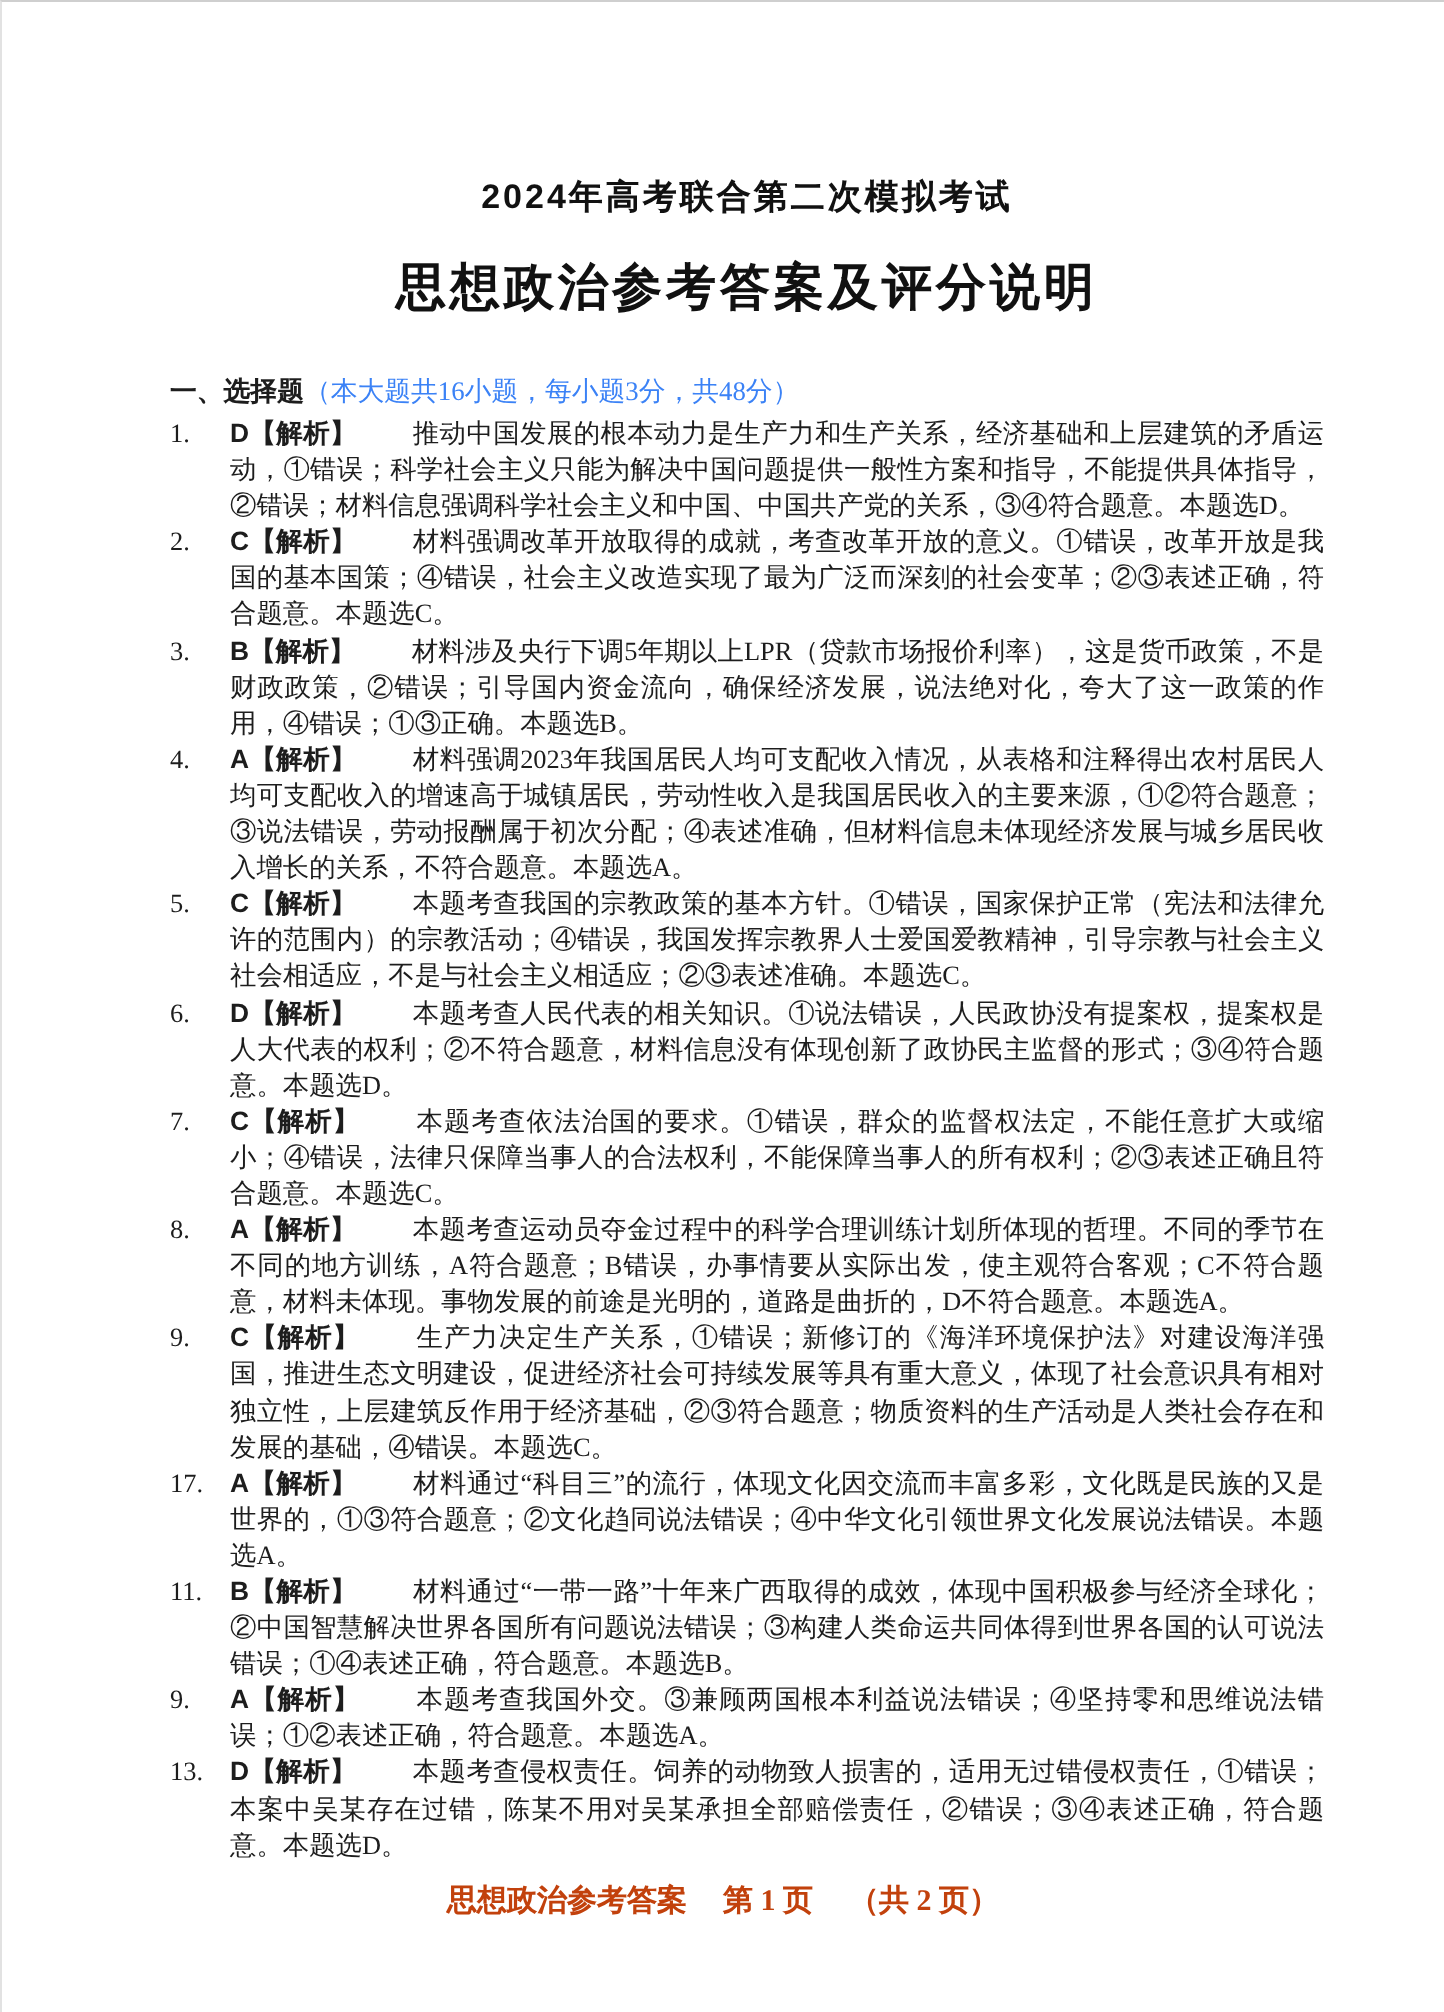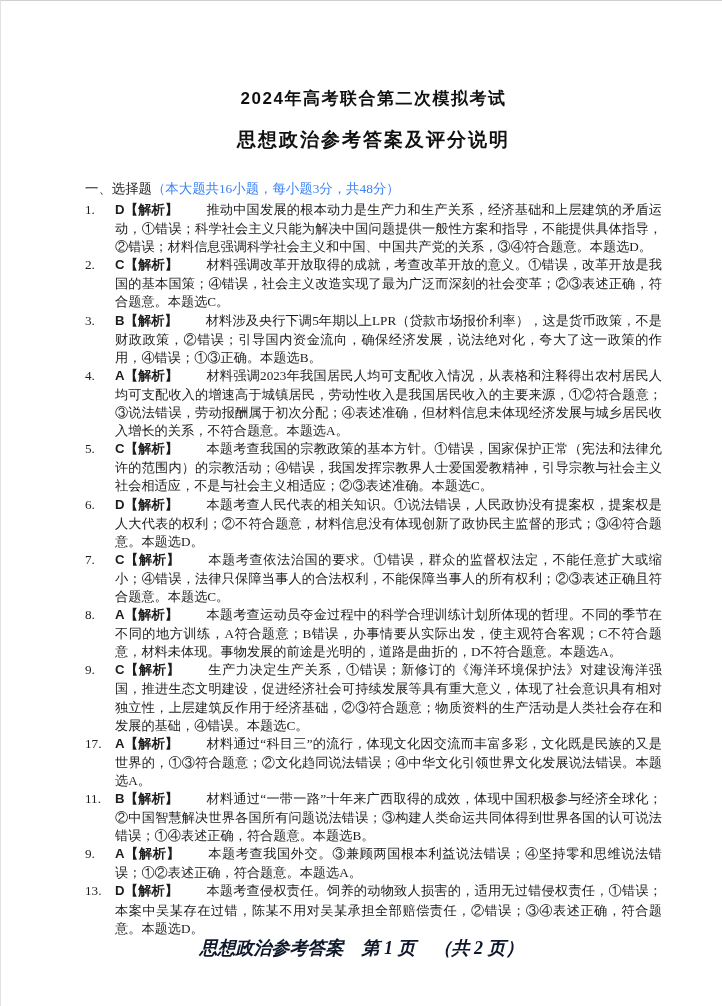--- a/index.html
+++ b/index.html
@@ -24,33 +24,33 @@
   .doc-header { text-align: center; }
   .exam-title {
     font-family: "Liberation Sans", "DejaVu Sans", sans-serif;
     font-size: 17px;
     font-weight: bold;
     letter-spacing: 1.5px;
     color: #111;
   }
   .doc-title {
     font-family: "Liberation Sans", "DejaVu Sans", sans-serif;
-    font-size: 19px;
+    font-size: 25px;
     font-weight: bold;
     letter-spacing: 2px;
     margin-top: 17px;
     color: #111;
   }
   .section-heading {
     margin-top: 27px;
     font-size: 13.4px;
     line-height: 18px;
   }
   .sec-title {
-    font-weight: normal;
+    font-weight: bold;
     font-family: "Liberation Sans", "DejaVu Sans", sans-serif;
   }
   .sec-note {
     font-style: normal;
     color: #3b82f6;
   }
   .answers { margin-top: 3px; }
   .item {
     font-size: 13.2px;
     line-height: 18.1px;
@@ -62,33 +62,32 @@
     display: inline-block;
     min-width: 30px;
     text-indent: 0;
   }
   .ans {
     font-weight: bold;
     font-family: "Liberation Sans", "DejaVu Sans", sans-serif;
   }
   .tag {
     font-weight: bold;
-    font-family: Liberation Mono, monospace;
+    font-family: Liberation Sans, sans-serif;
   }
   .body-text { color: #1d1d1d; margin-left: 28px; }
   .page-footer {
     position: absolute;
     left: 0;
     bottom: 46px;
     width: 100%;
     text-align: center;
-    font-size: 18px;
+    font-size: 15px;
     font-weight: bold;
-    color: #0f172a;
-    font-style: italic;
+    color: #c2410c;
   }
   .page-footer span { margin: 0 9px; }
 </style>
 </head>
 <body>
 
 <div class="page">
   <div class="content">
 
     <div class="doc-header">

